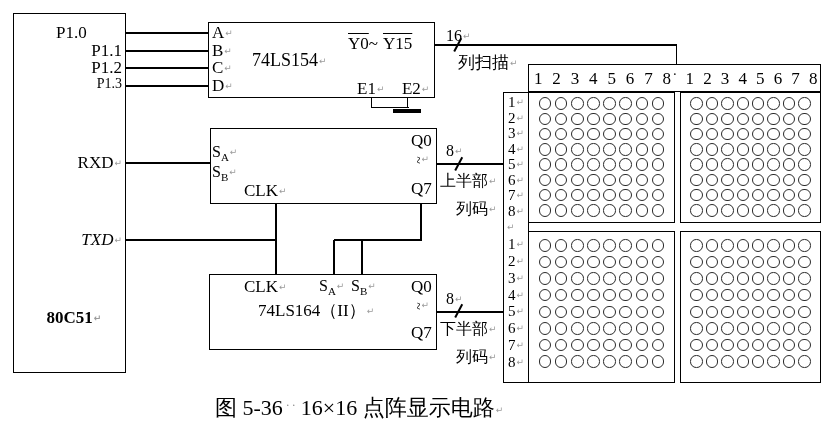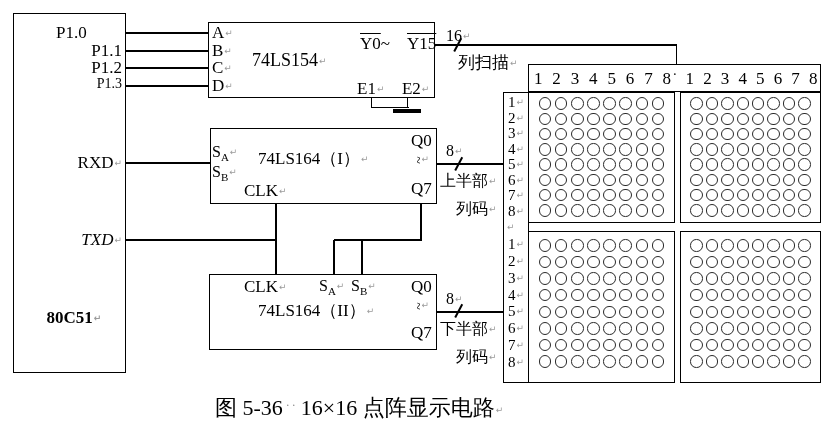--- a/index.html
+++ b/index.html
@@ -3,21 +3,21 @@
 <meta charset="utf-8">
 <style>
   html,body{margin:0;padding:0;background:#fff;}
   #canvas{position:relative;width:833px;height:429px;background:#fff;overflow:hidden;
           font-family:"Liberation Serif",serif;color:#000;}
   .box{position:absolute;border:1.5px solid #000;background:#fff;box-sizing:border-box;}
   .wire{position:absolute;background:#000;}
   .lbl{position:absolute;line-height:1;white-space:nowrap;}
   .rm{color:#9a9a9a;font-size:9px;font-family:"DejaVu Sans",sans-serif;vertical-align:2px;margin-left:1px;}
   .slash{position:absolute;width:15px;height:1.5px;background:#000;transform:rotate(-62deg);}
-  .ovl{text-decoration:overline;margin-left:12px;}
+  .ovl{text-decoration:overline;}
   sub{font-size:11px;line-height:0;}
   .quad{position:absolute;border:1.5px solid #000;background:#fff;box-sizing:border-box;
         display:grid;grid-template-columns:repeat(8,1fr);grid-template-rows:repeat(8,1fr);place-items:center;}
   .quad.upper{padding:3px 8px 4px 8px;}
   .quad.lower{padding:5px 8px 12px 8px;}
   .led{width:12.5px;height:12.5px;border:1.4px solid #2a2a2a;border-radius:50%;box-sizing:border-box;background:#fff;}
   .hdrgrp{position:absolute;top:2px;height:24px;display:grid;grid-template-columns:repeat(8,1fr);place-items:center;
           font-size:17px;}
   .striplbls{position:absolute;width:26px;display:grid;grid-template-rows:repeat(8,1fr);box-sizing:border-box;}
   .rowlbl{display:flex;align-items:center;justify-content:center;font-size:15px;line-height:1;}
@@ -78,21 +78,20 @@
   <div class="lbl" style="left:357px;top:80px;font-size:17px;">
     <span><span>E1</span><span class="rm">↵</span></span>
     <span style="display:inline-block;width:9px;"></span>
     <span><span>E2</span><span class="rm">↵</span></span>
   </div>
   <div class="lbl" style="left:446px;top:28px;font-size:16px;"><span>16</span><span class="rm">↵</span></div>
   <div class="lbl" style="left:458px;top:54px;font-size:17px;"><span>列扫描</span><span class="rm">↵</span></div>
 
   <div class="lbl" style="left:212px;top:144px;font-size:16px;"><span>S</span><sub>A</sub><span class="rm">↵</span></div>
   <div class="lbl" style="left:212px;top:164px;font-size:16px;"><span>S</span><sub>B</sub><span class="rm">↵</span></div>
-  <div class="lbl" style="left:258px;top:150px;font-size:17px;"><span>74LS164（I）</span><span class="rm">↵</span></div>
   <div class="lbl" style="left:244px;top:182px;font-size:17px;"><span>CLK</span><span class="rm">↵</span></div>
   <div class="lbl" style="left:411px;top:132px;font-size:17px;"><span>Q0</span></div>
   <div class="lbl" style="left:413px;top:151px;"><span class="vtilde">~</span><span class="rm">↵</span></div>
   <div class="lbl" style="left:411px;top:180px;font-size:17px;"><span>Q7</span></div>
   <div class="lbl" style="left:446px;top:143px;font-size:16px;"><span>8</span><span class="rm">↵</span></div>
   <div class="lbl" style="left:440px;top:173px;font-size:16px;"><span>上半部</span><span class="rm">↵</span></div>
   <div class="lbl" style="left:456px;top:201px;font-size:16px;"><span>列码</span><span class="rm">↵</span></div>
 
   <div class="lbl" style="left:244px;top:278px;font-size:17px;"><span>CLK</span><span class="rm">↵</span></div>
   <div class="lbl" style="left:319px;top:278px;font-size:16px;"><span>S</span><sub>A</sub><span class="rm">↵</span></div>

